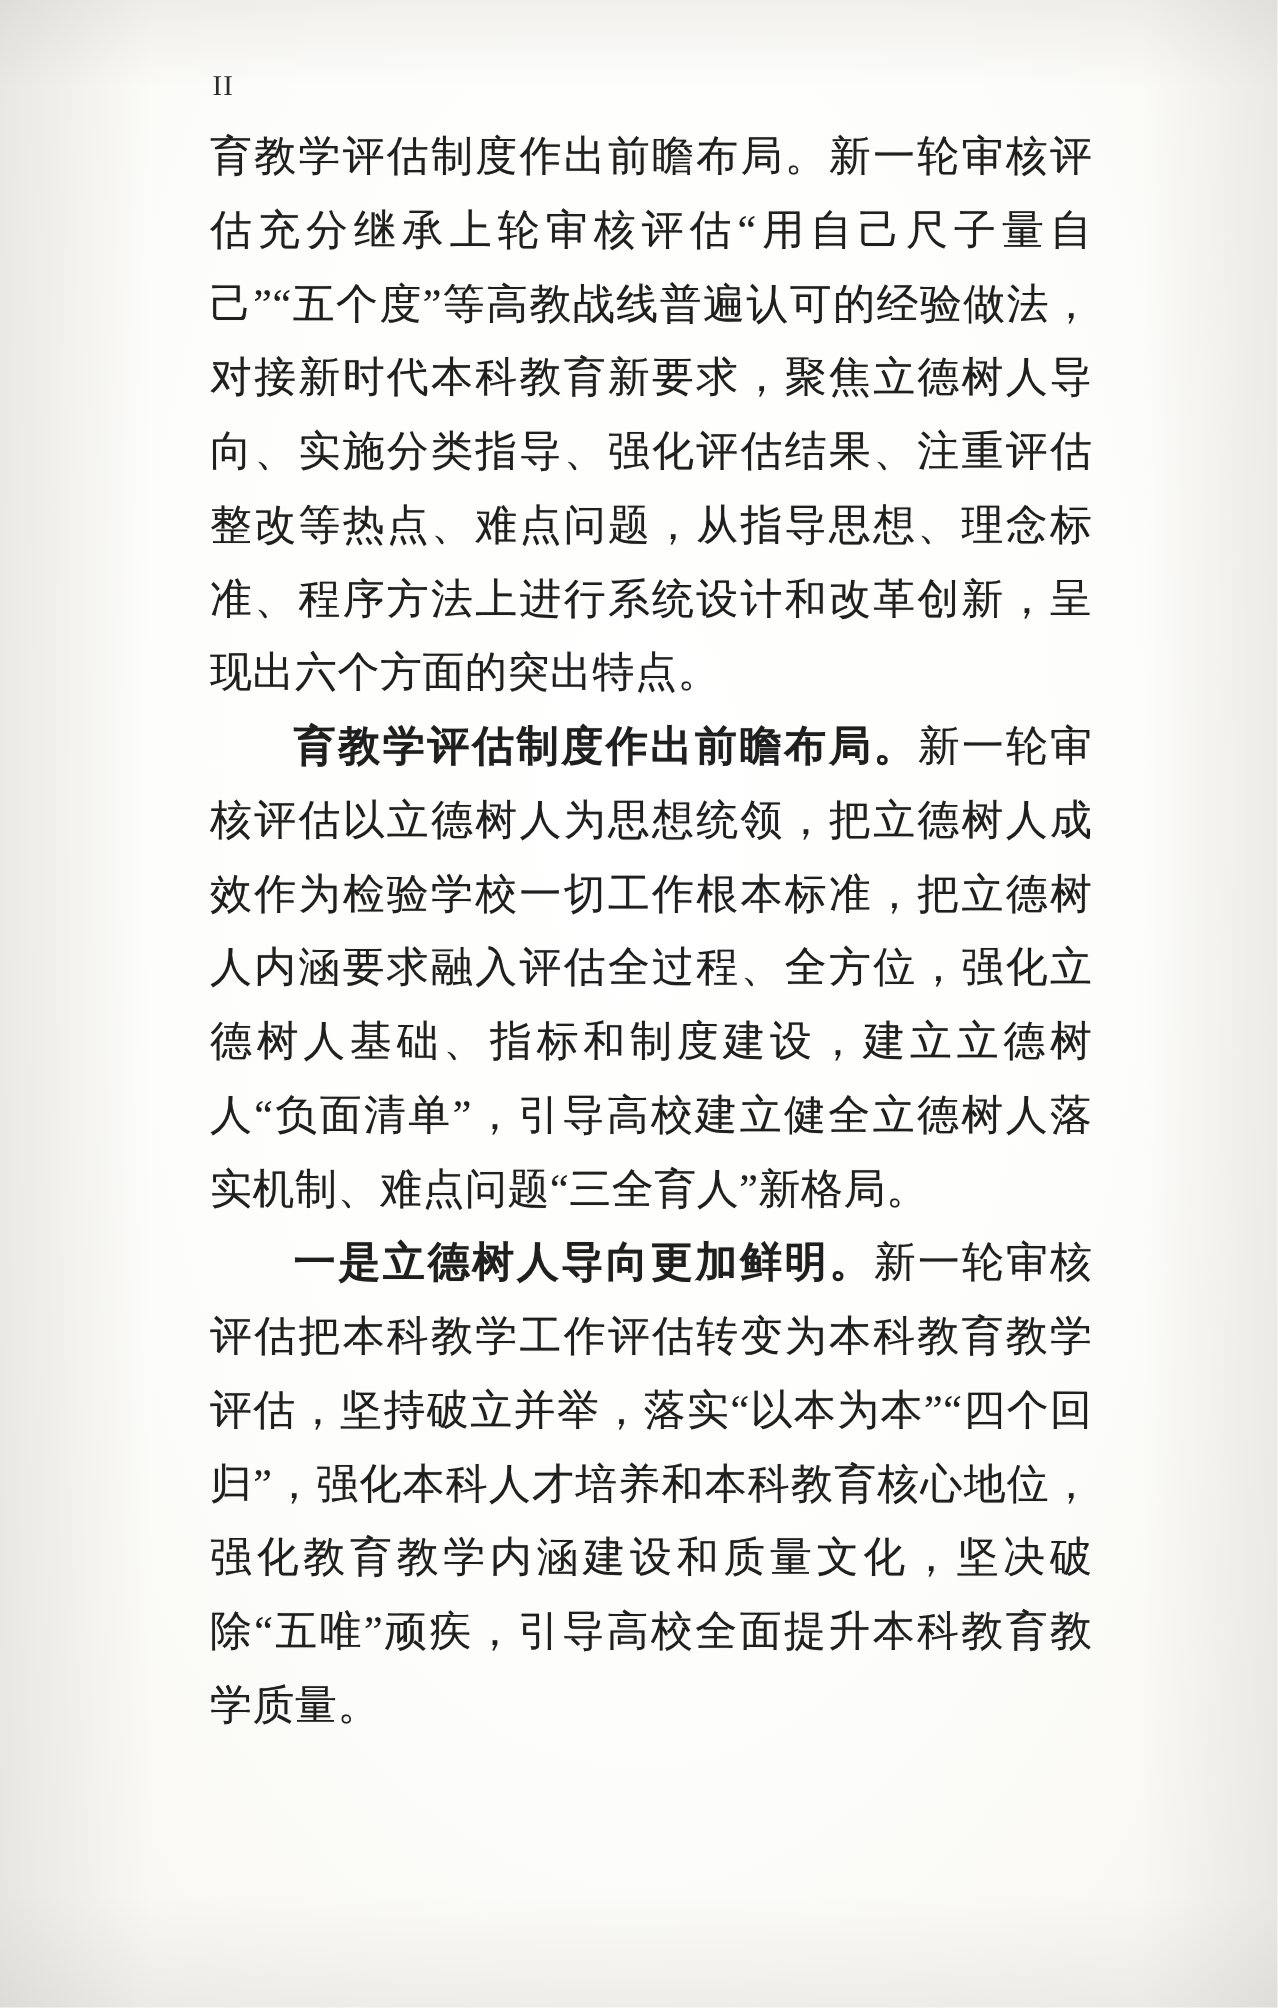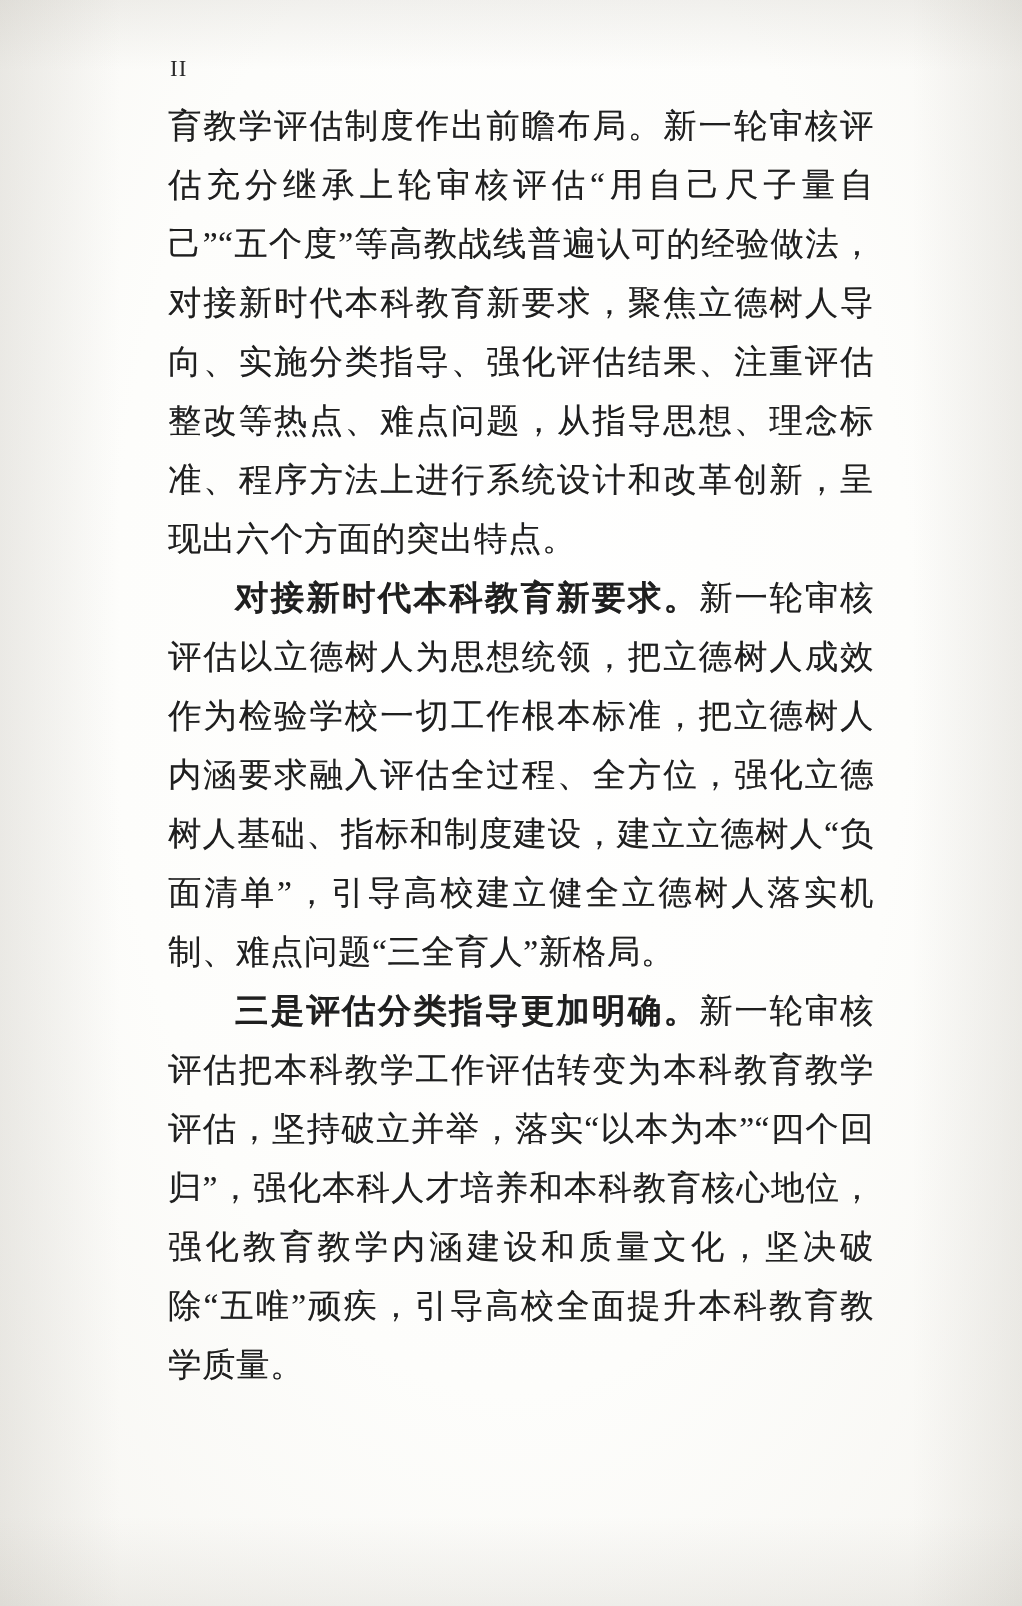--- a/index.html
+++ b/index.html
@@ -102,20 +102,20 @@
     <div class="scan-shade-left"></div>
     <div class="scan-shade-right"></div>
     <div class="scan-shade-bottom"></div>
 
     <div class="folio">II</div>
 
     <div class="body-text">
 
       <p class="para"><span>育教学评估制度作出前瞻布局。新一轮审核评估充分继承上轮审核评估“用自己尺子量自己”“五个度”等高教战线普遍认可的经验做法，对接新时代本科教育新要求，聚焦立德树人导向、实施分类指导、强化评估结果、注重评估整改等热点、难点问题，从指导思想、理念标准、程序方法上进行系统设计和改革创新，呈现出六个方面的突出特点。</span></p>
 
-      <p class="para indent"><span class="lead">对接新时代本科教育新要求。</span><span>新一轮审核评估以立德树人为思想统领，把立德树人成效作为检验学校一切工作根本标准，把立德树人内涵要求融入评估全过程、全方位，强化立德树人基础、指标和制度建设，建立立德树人“负面清单”，引导高校建立健全立德树人落实机制、难点问题“三全育人”新格局。</span></p>
+      <p class="para indent"><span class="lead">育教学评估制度作出前瞻布局。</span><span>新一轮审核评估以立德树人为思想统领，把立德树人成效作为检验学校一切工作根本标准，把立德树人内涵要求融入评估全过程、全方位，强化立德树人基础、指标和制度建设，建立立德树人“负面清单”，引导高校建立健全立德树人落实机制、难点问题“三全育人”新格局。</span></p>
 
-      <p class="para indent"><span class="lead">三是评估分类指导更加明确。</span><span>新一轮审核评估把本科教学工作评估转变为本科教育教学评估，坚持破立并举，落实“以本为本”“四个回归”，强化本科人才培养和本科教育核心地位，强化教育教学内涵建设和质量文化，坚决破除“五唯”顽疾，引导高校全面提升本科教育教学质量。</span></p>
+      <p class="para indent"><span class="lead">一是立德树人导向更加鲜明。</span><span>新一轮审核评估把本科教学工作评估转变为本科教育教学评估，坚持破立并举，落实“以本为本”“四个回归”，强化本科人才培养和本科教育核心地位，强化教育教学内涵建设和质量文化，坚决破除“五唯”顽疾，引导高校全面提升本科教育教学质量。</span></p>
 
 
     </div>
   </div>
 </div>
 
 </body></html>

